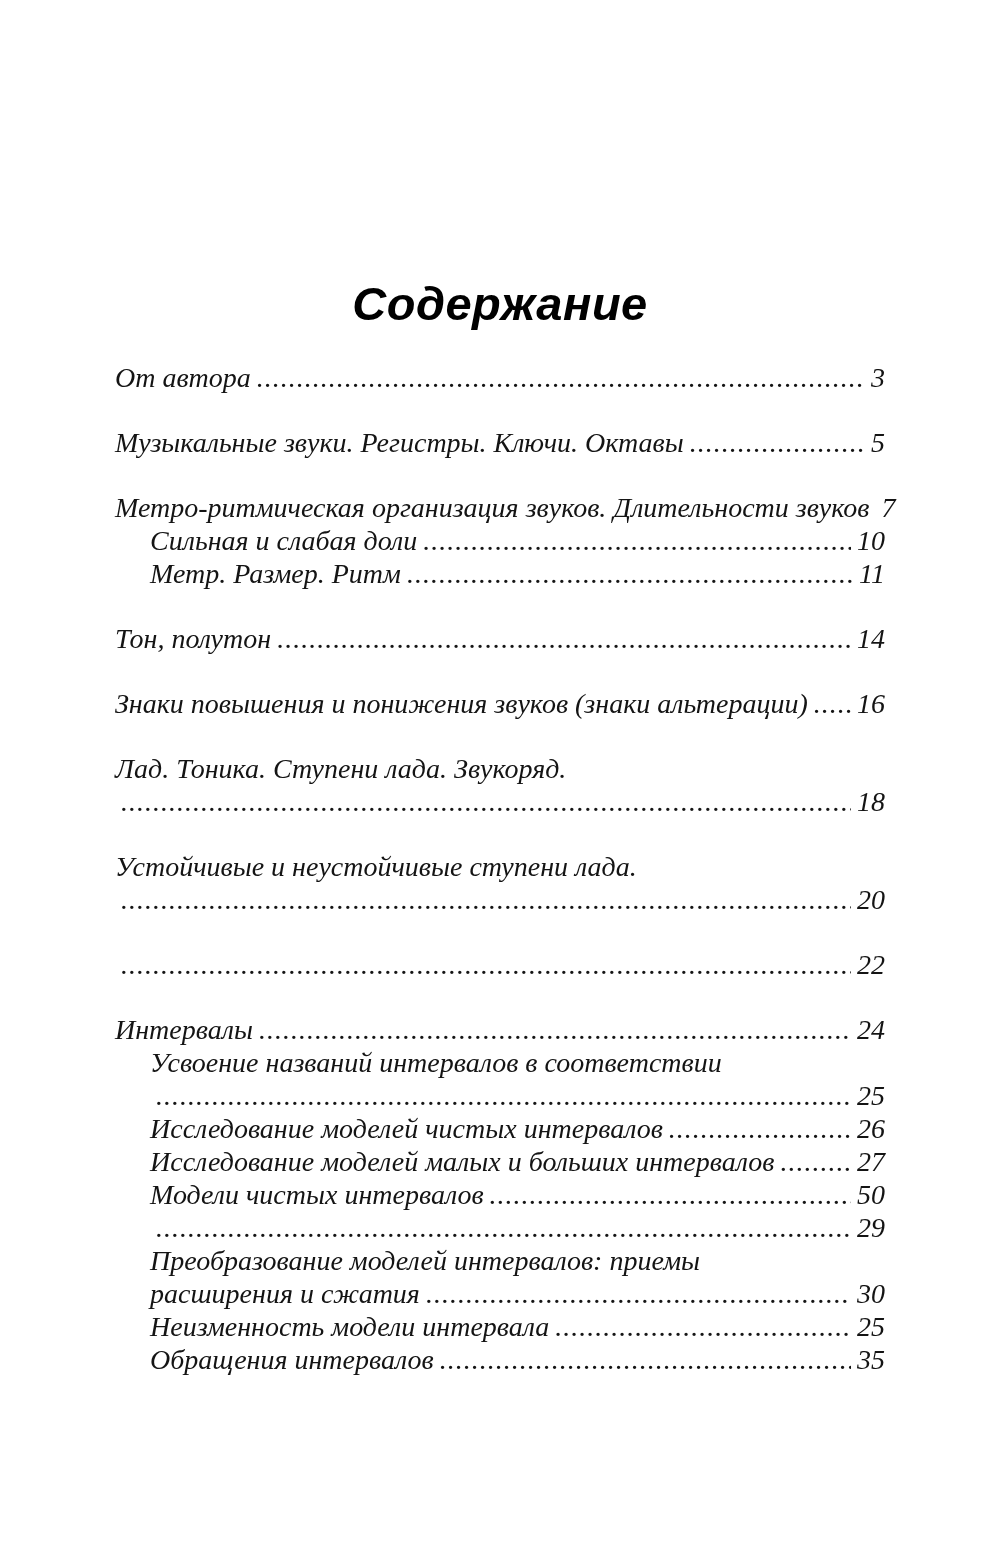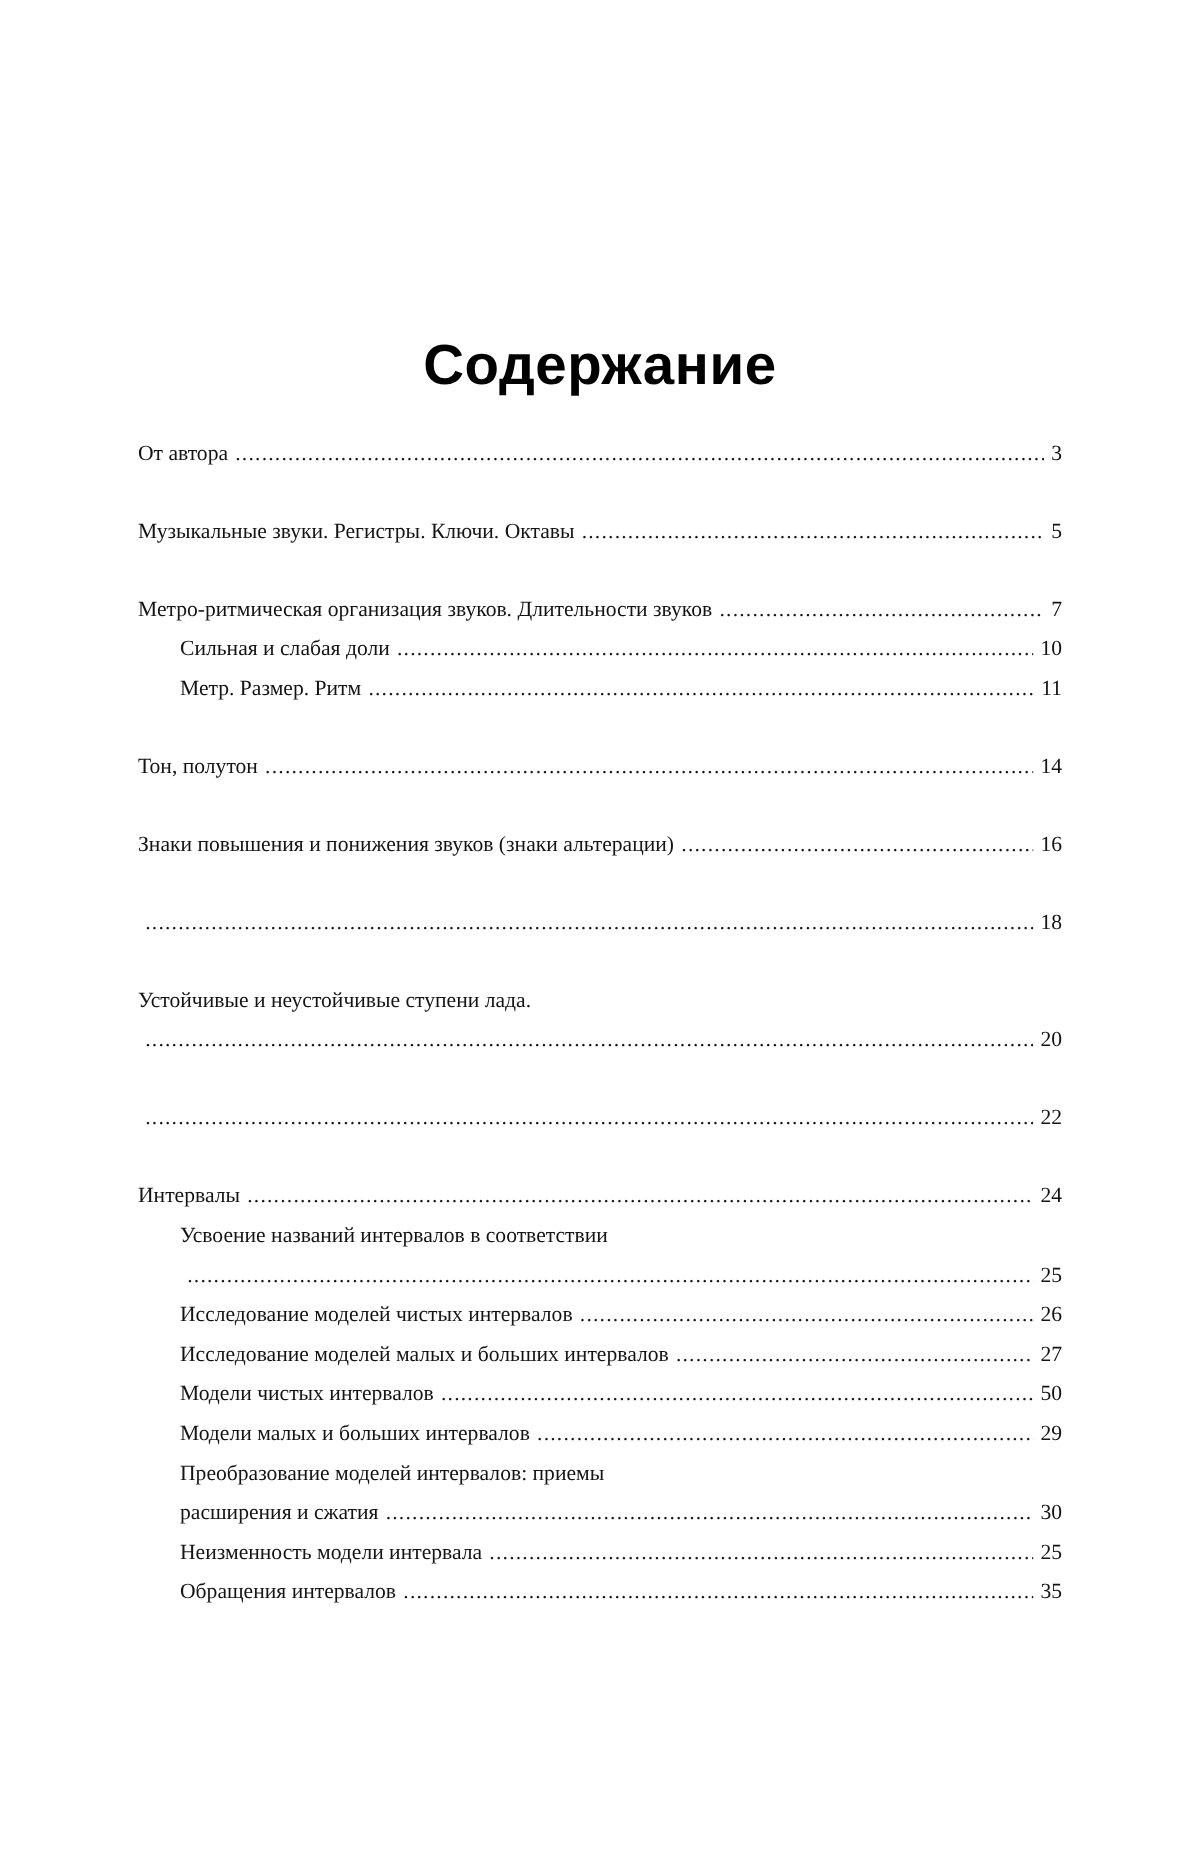--- a/index.html
+++ b/index.html
@@ -9,33 +9,34 @@
     height: 1562px;
     background: #ffffff;
     color: #141414;
     font-family: "Liberation Serif", serif;
     overflow: hidden;
   }
   .page {
     width: 1000px;
     height: 1562px;
     padding: 280px 115px 0 115px;
+    font-style: italic;
   }
   .title {
     font-family: "Liberation Sans", sans-serif;
     font-weight: 700;
     font-size: 47px;
     line-height: 1;
     text-align: center;
     color: #000000;
     margin: 0 0 34px 0;
     letter-spacing: 0.5px;
   }
   .toc {
-    font-size: 18px;
+    font-size: 28px;
     line-height: 33px;
   }
   .group { margin-top: 32px; }
   .group:first-child { margin-top: 0; }
   .entry.sub { padding-left: 35px; }
   .pre { white-space: nowrap; }
   .lead-line {
     display: flex;
     align-items: baseline;
   }
@@ -121,20 +122,21 @@
         <div class="lead-line">
           <span class="txt">Знаки повышения и понижения звуков (знаки альтерации)</span>
           <span class="leader">........................................................................................................................................................................................................</span>
           <span class="pagenum">16</span>
         </div>
       </div>
     </div>
 
     <div class="group">
       <div class="entry">
+        <div class="pre">Лад. Тоника. Ступени лада. Звукоряд.</div>
         <div class="lead-line">
           <span class="leader">........................................................................................................................................................................................................</span>
           <span class="pagenum">18</span>
         </div>
       </div>
     </div>
 
     <div class="group">
       <div class="entry">
         <div class="pre">Устойчивые и неустойчивые ступени лада.</div>
@@ -185,21 +187,20 @@
       </div>
       <div class="entry sub">
         <div class="lead-line">
           <span class="txt">Модели чистых интервалов</span>
           <span class="leader">........................................................................................................................................................................................................</span>
           <span class="pagenum">50</span>
         </div>
       </div>
       <div class="entry sub">
         <div class="lead-line">
-          <span class="txt">Модели малых и больших интервалов</span>
           <span class="leader">........................................................................................................................................................................................................</span>
           <span class="pagenum">29</span>
         </div>
       </div>
       <div class="entry sub">
         <div class="pre">Преобразование моделей интервалов: приемы</div>
         <div class="lead-line">
           <span class="txt">расширения и сжатия</span>
           <span class="leader">........................................................................................................................................................................................................</span>
           <span class="pagenum">30</span>

